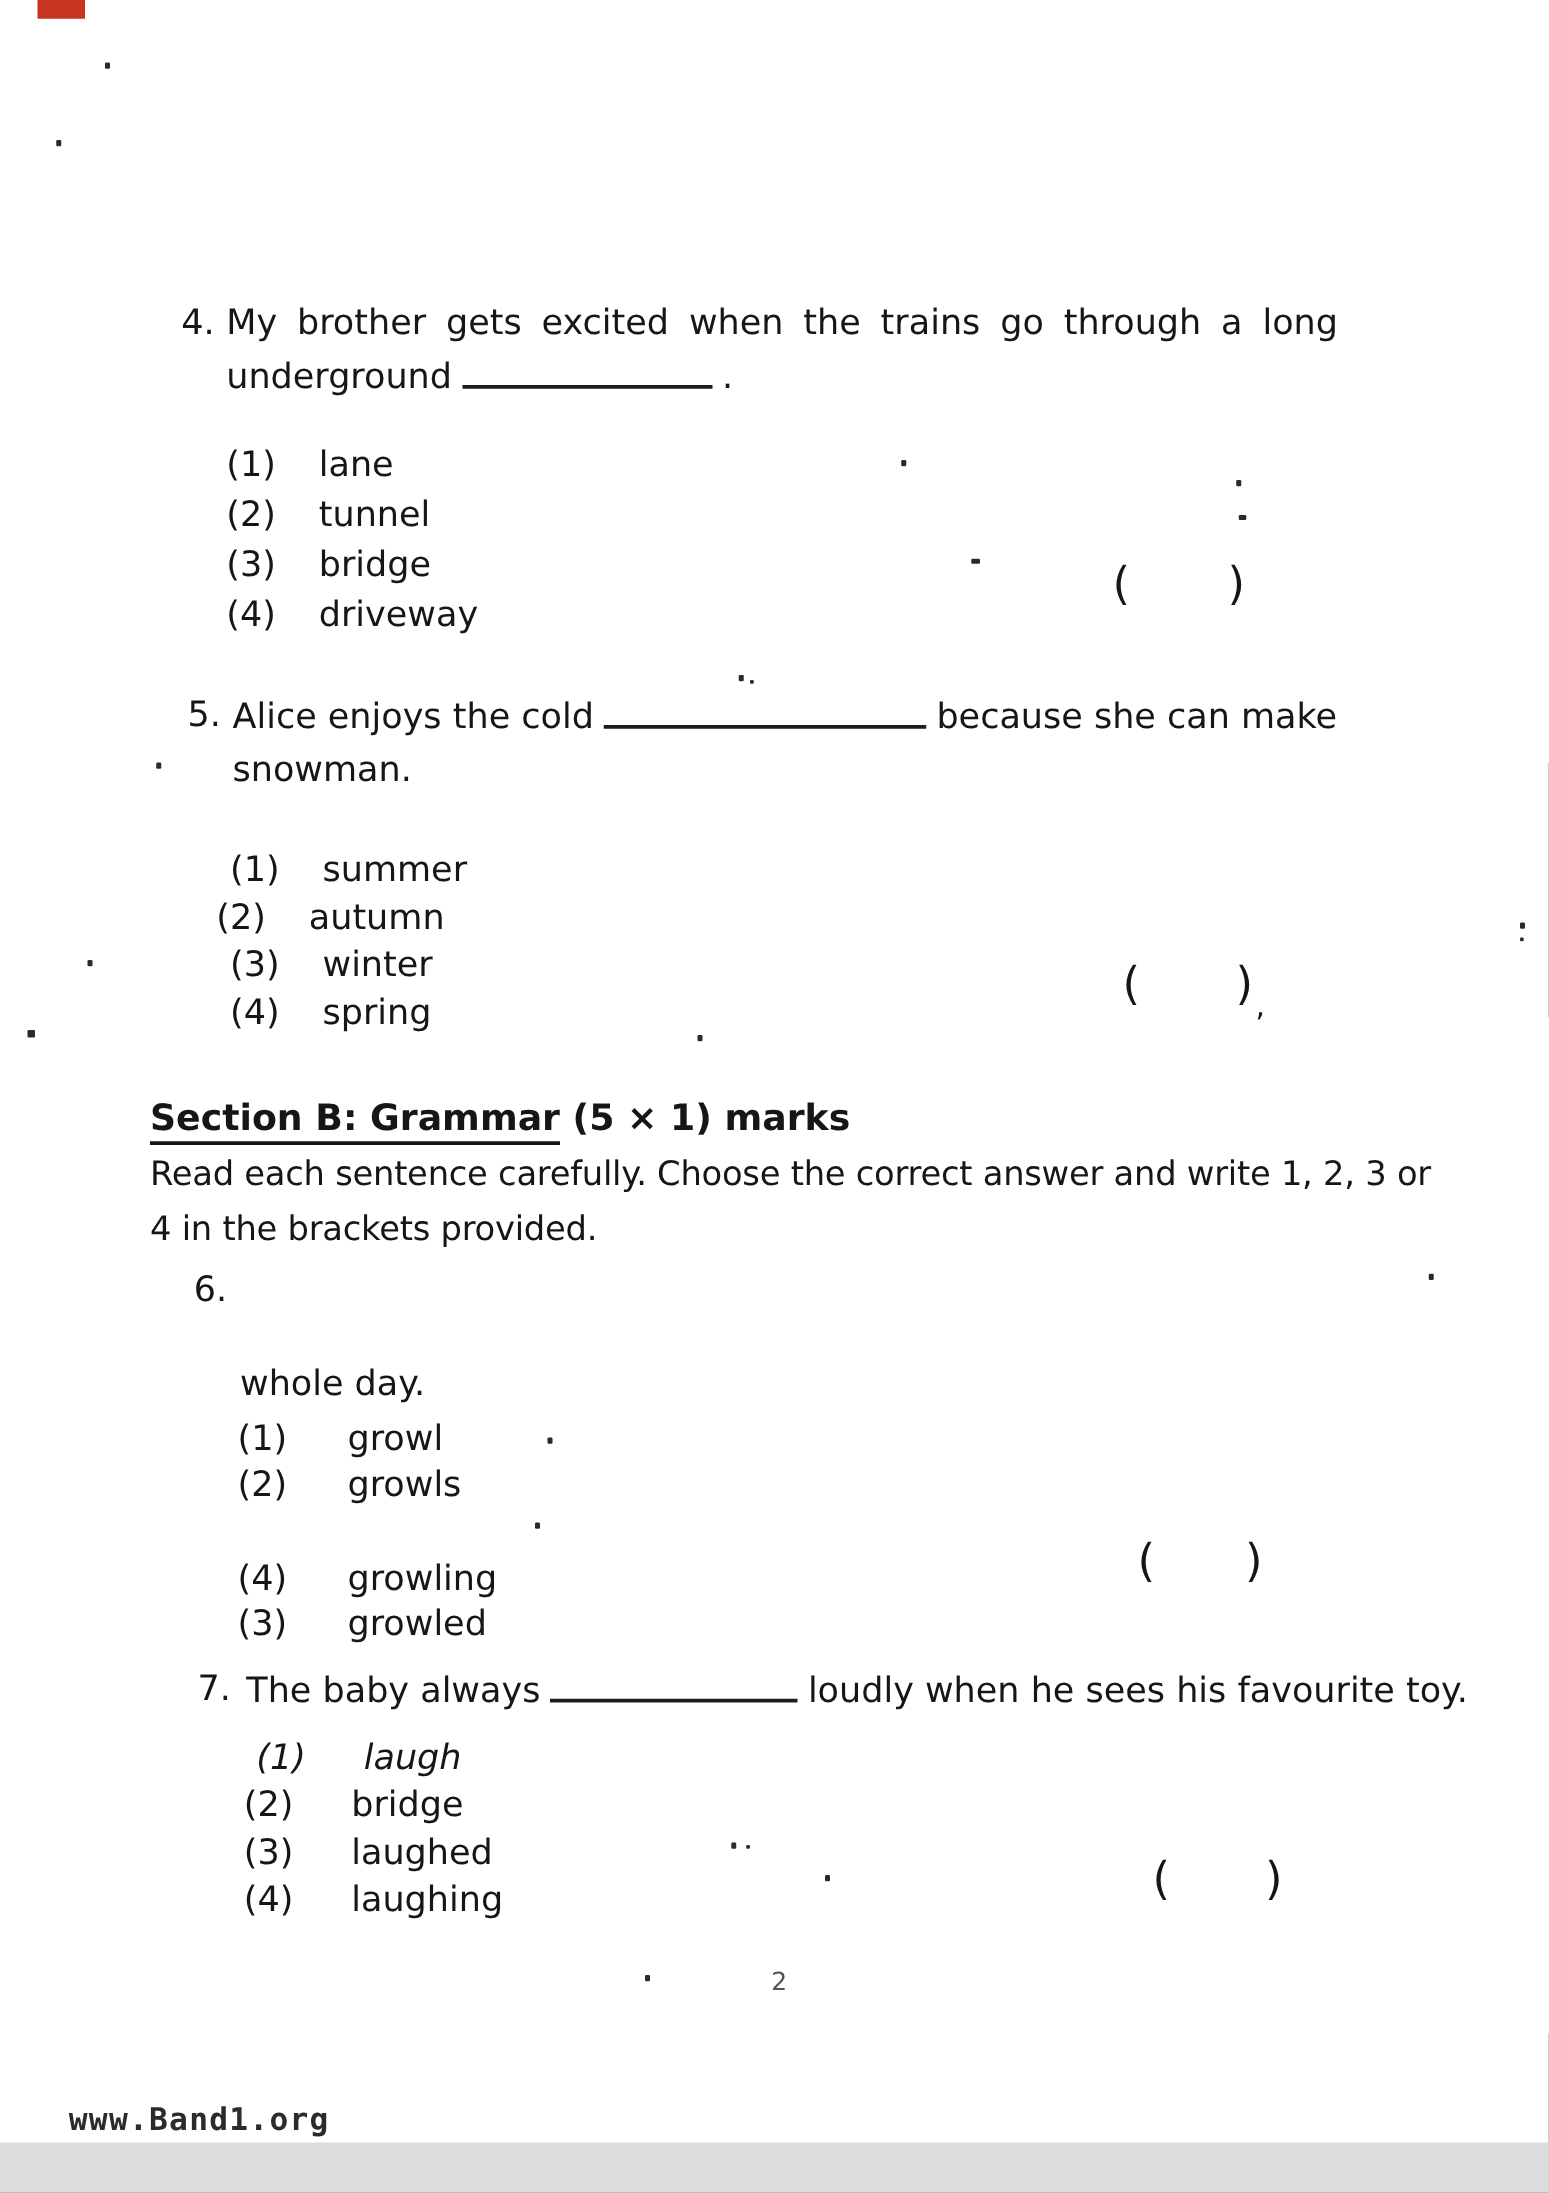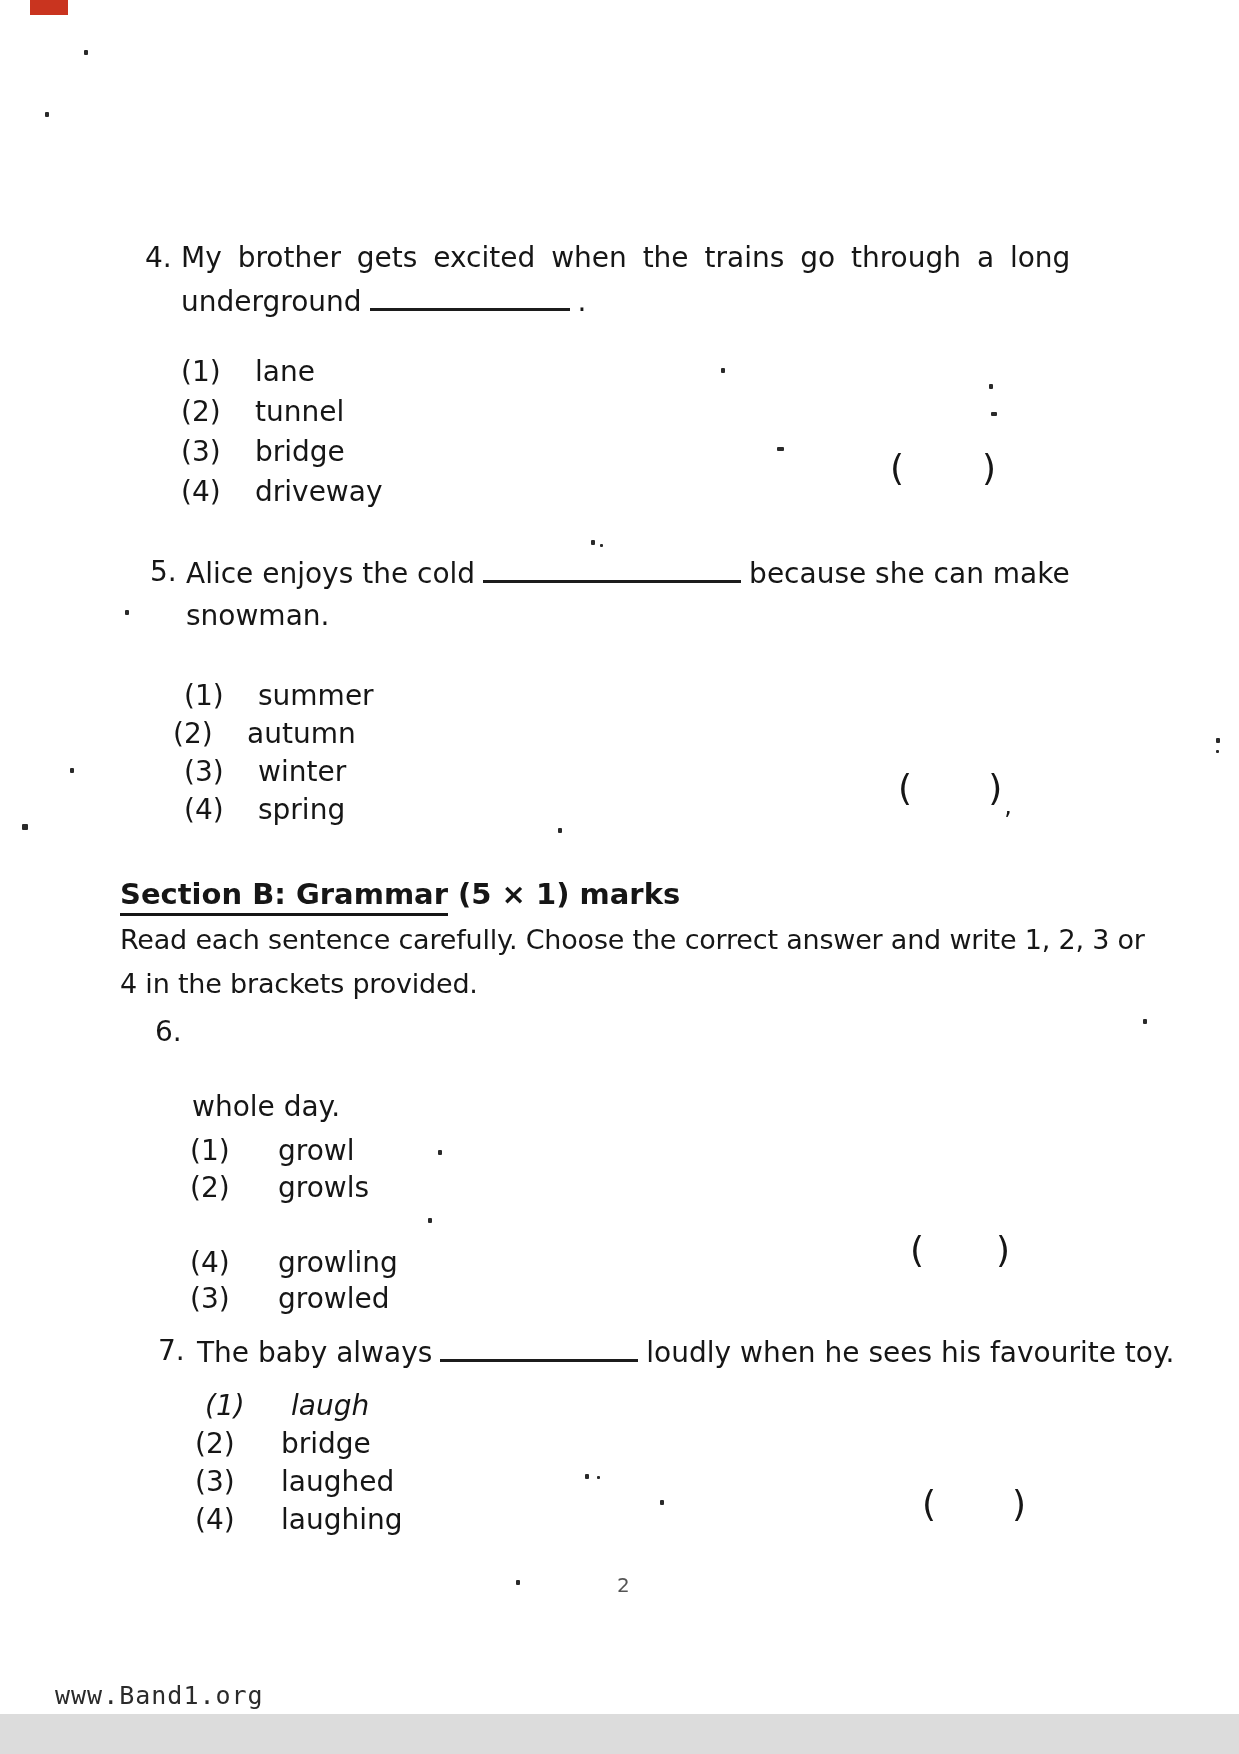--- a/index.html
+++ b/index.html
@@ -159,21 +159,21 @@
   </div>
   <div class="abs opt q7" style="left:195px;top:1504px;">
     <span class="onum">(4)</span><span>laughing</span>
   </div>
   <div class="bracket" style="left:922px;top:1486px;width:104px;">
     <span>(</span>
       <span><span>)</span><span class="suffix"></span></span>
   </div>
 
   <div class="abs pagenum" style="left:617px;top:1574px;">2</div>
-  <div class="abs footer-url" style="left:55px;top:1682px;">www.Band1.org</div>
+  <div class="abs footer-url" style="left:55px;top:1682px;font-weight:bold;">www.Band1.org</div>
   <div class="footer-band"></div>
 
   <div class="dot" style="left:84px;top:50px;"></div>
   <div class="dot" style="left:45px;top:112px;"></div>
   <div class="dot" style="left:721px;top:368px;"></div>
   <div class="dot" style="left:989px;top:384px;"></div>
   <div class="dot" style="left:991px;top:412px;width:6px;height:4px;"></div>
   <div class="dot" style="left:777px;top:447px;width:7px;height:4px;"></div>
   <div class="dot" style="left:591px;top:540px;"></div>
   <div class="dot" style="left:600px;top:544px;width:3px;height:3px;"></div>

